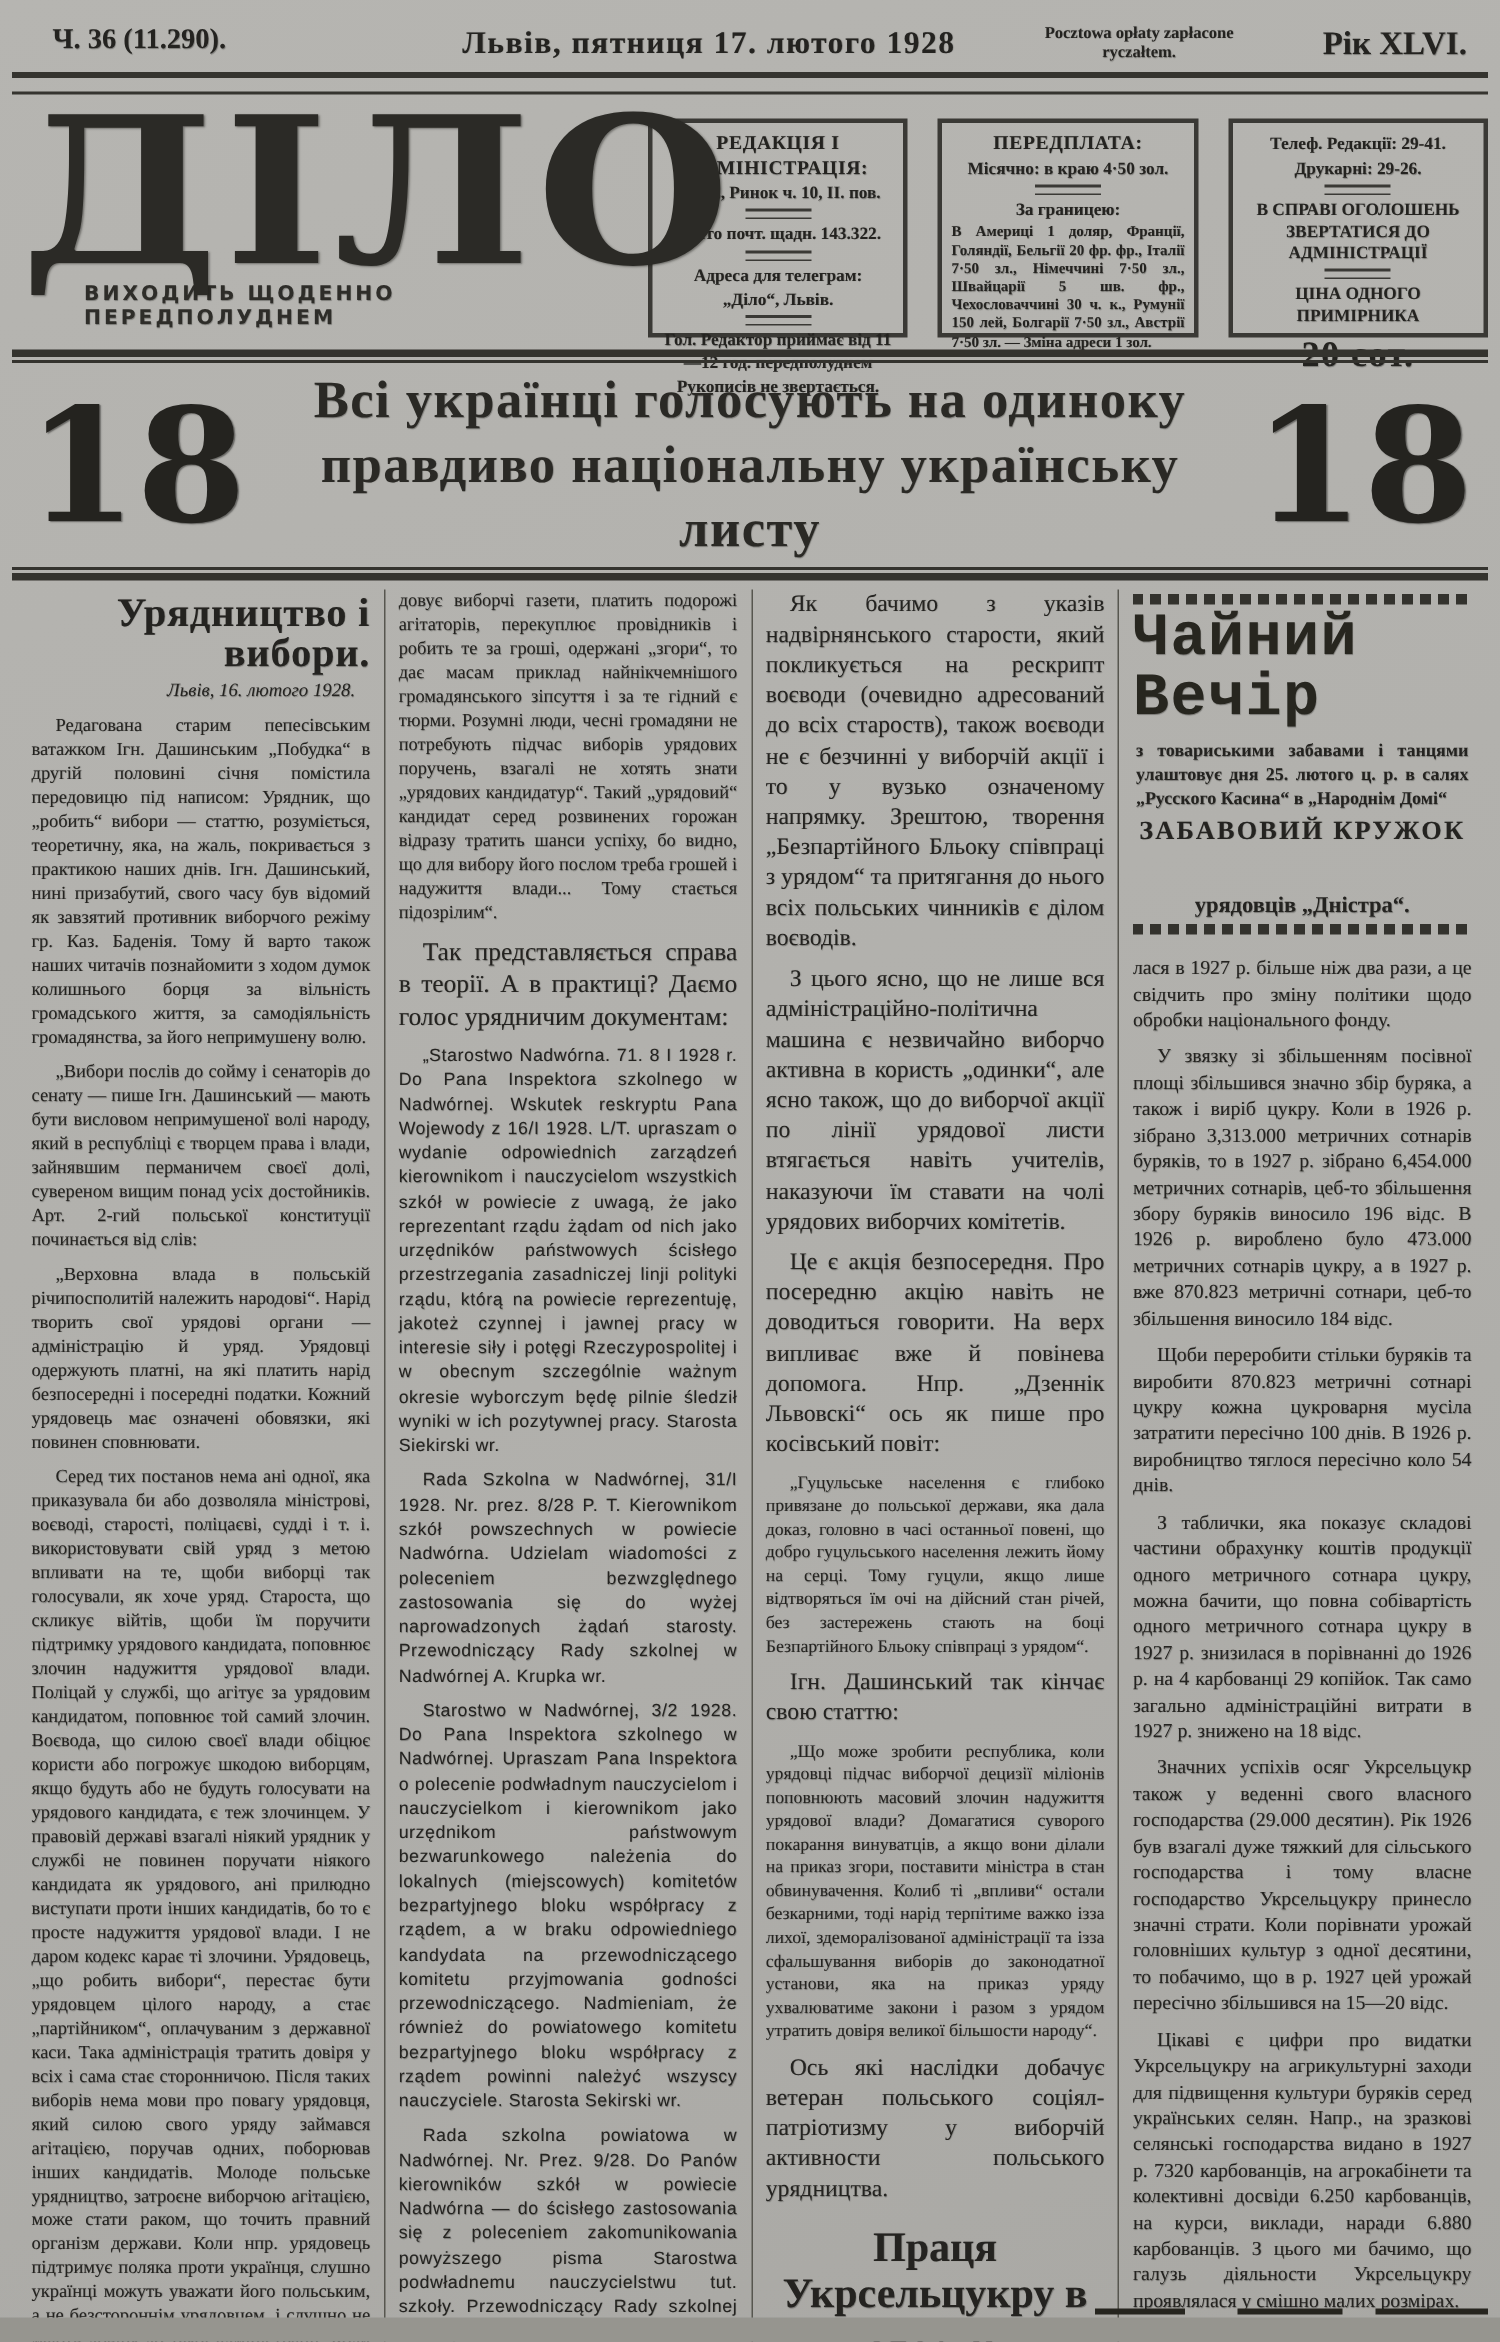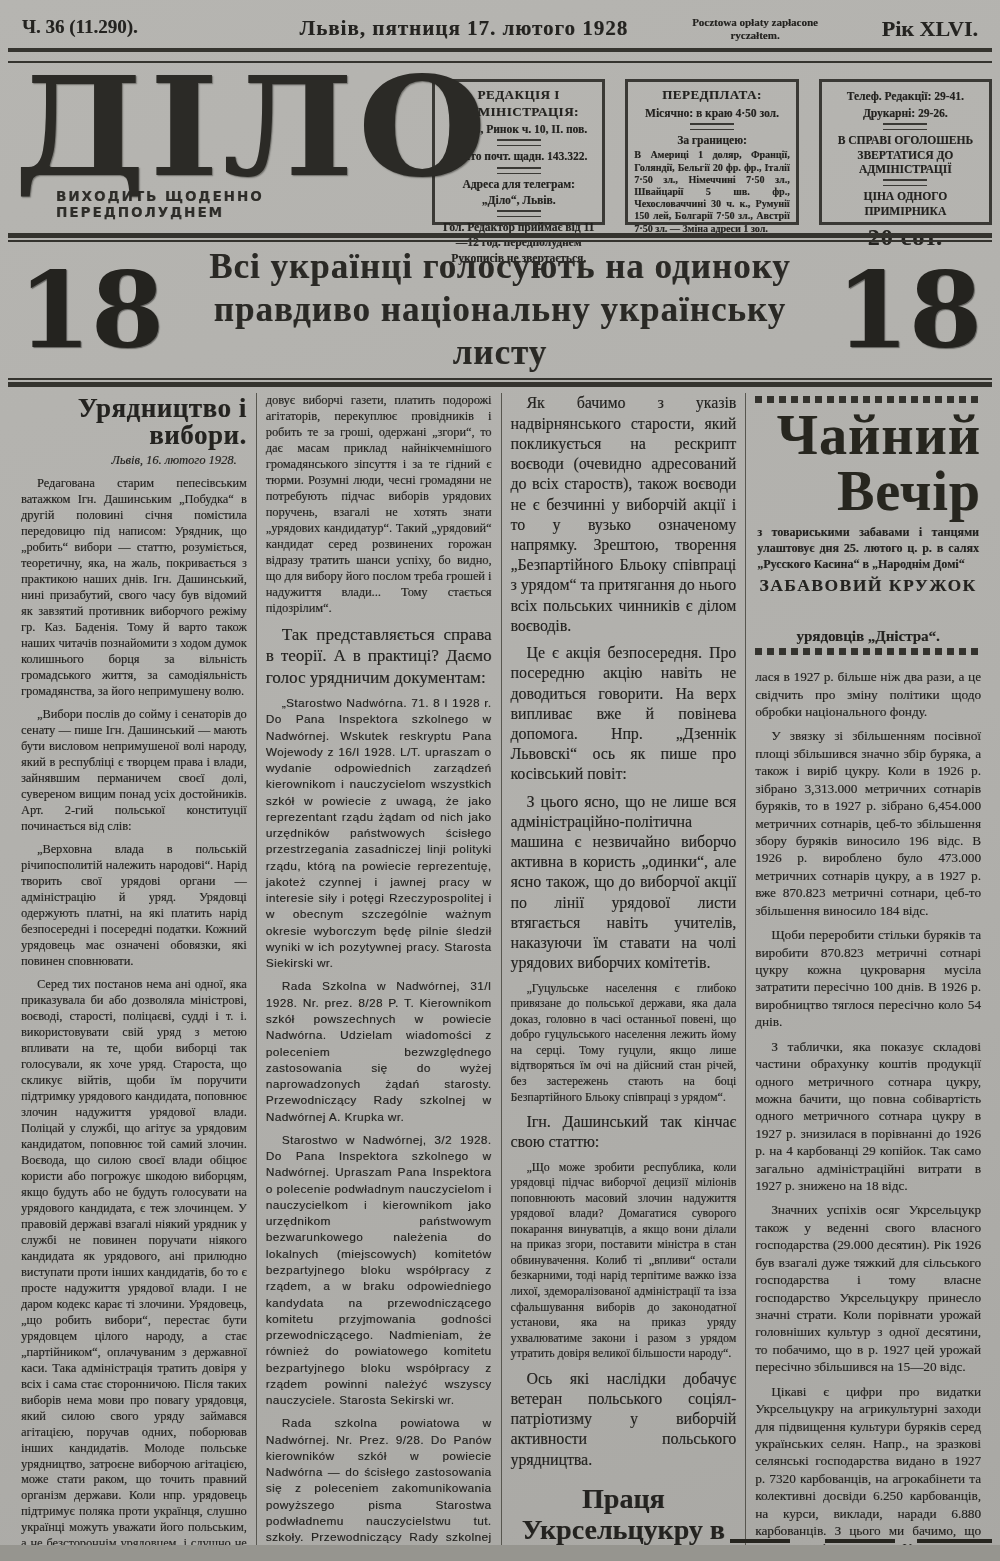--- a/index.html
+++ b/index.html
@@ -7,21 +7,21 @@
     position:relative;
     width:1000px;height:1561px;
     margin:0 auto;
     background:linear-gradient(160deg,#b6b5b1 0%,#b1b0ac 55%,#a9a8a4 100%);
     font-family:"Liberation Serif", serif;
     color:#242320;
     overflow:hidden;
   }
   .ink{text-shadow:0.4px 0.4px 0.6px rgba(20,20,18,0.35);}
   
-  .topline{display:flex;align-items:flex-start;justify-content:space-between;padding:16px 22px 0 22px;}
+  .topline{display:flex;align-items:flex-start;justify-content:space-between;padding:16px 22px 0 35px;}
   .issue-no{font-weight:bold;font-size:19px;}
   .top-date{font-weight:bold;font-size:21px;letter-spacing:1px;margin-left:120px;}
   .postal{font-weight:bold;font-size:11px;width:170px;line-height:1.2;text-align:center;}
   .year-label{font-weight:bold;font-size:22px;}
   .rule-double{height:9px;margin:6px 8px 0 8px;border-top:4px solid #35342f;border-bottom:2px solid #35342f;}
   
   .masthead{display:flex;padding:2px 8px 0 14px;}
   .mast-left{width:418px;}
   .paper-title{
     font-family:"DejaVu Serif", serif;font-weight:bold;
@@ -55,21 +55,21 @@
   .c2 p{font-size:12.3px;}
   .lead{font-size:17px !important;line-height:1.25 !important;}
   .polish{font-family:"Liberation Sans", sans-serif;font-size:11.8px !important;letter-spacing:0.4px;line-height:1.38 !important;}
   .c3 .big{font-size:15.8px;line-height:1.28;}
   .c3 .small{font-size:11.8px;line-height:1.32;}
   .head2{font-size:28px;font-weight:bold;text-align:center;line-height:1.1;margin:14px 0 10px 0;}
   .c4 p{font-size:13.2px;line-height:1.32;}
   
   .adbox{margin:0 0 8px 0;padding:1px 0 3px 0;}
   .dots{height:7px;background:repeating-linear-gradient(90deg,#33322d 0 7px,transparent 7px 12px);margin:2px 0;}
-  .ad-title{font-family:Liberation Serif, serif;font-weight:bold;font-size:56px;text-align:right;line-height:1;margin:4px 0 6px 0;letter-spacing:1px;color:#27261f;}
+  .ad-title{font-family:Liberation Mono, monospace;font-weight:bold;font-size:40px;text-align:left;line-height:1;margin:4px 0 6px 0;letter-spacing:1px;color:#27261f;}
   .ad-line{font-weight:bold;font-size:12px;text-align:justify;line-height:1.3;margin:0 2px;}
   .ad-center1{font-weight:bold;font-size:17.5px;text-align:center;letter-spacing:1.5px;margin-top:3px;}
   .ad-center2{font-weight:bold;font-size:15px;text-align:center;margin-bottom:3px;margin-top:32px;}
   
   .bottom-band{position:absolute;left:0;bottom:0;width:100%;height:16px;background:#96958f;}
   .dash{position:absolute;height:4px;background:#26251f;bottom:18px;}
   .dash1{width:60px;right:210px;}
   .dash2{width:70px;right:105px;}
   .dash3{width:75px;right:8px;}
 </style>
@@ -154,22 +154,22 @@
       <p class="lead">Так представляється справа в теорії. А в практиці? Даємо голос урядничим документам:</p>
       <p class="polish">„Starostwo Nadwórna. 71. 8 I 1928 r. Do Pana Inspektora szkolnego w Nadwórnej. Wskutek reskryptu Pana Wojewody z 16/I 1928. L/T. upraszam o wydanie odpowiednich zarządzeń kierownikom i nauczycielom wszystkich szkół w powiecie z uwagą, że jako reprezentant rządu żądam od nich jako urzędników państwowych ścisłego przestrzegania zasadniczej linji polityki rządu, którą na powiecie reprezentuję, jakoteż czynnej i jawnej pracy w interesie siły i potęgi Rzeczypospolitej i w obecnym szczególnie ważnym okresie wyborczym będę pilnie śledził wyniki w ich pozytywnej pracy. Starosta Siekirski wr.</p>
       <p class="polish">Rada Szkolna w Nadwórnej, 31/I 1928. Nr. prez. 8/28 P. T. Kierownikom szkół powszechnych w powiecie Nadwórna. Udzielam wiadomości z poleceniem bezwzględnego zastosowania się do wyżej naprowadzonych żądań starosty. Przewodniczący Rady szkolnej w Nadwórnej A. Krupka wr.</p>
       <p class="polish">Starostwo w Nadwórnej, 3/2 1928. Do Pana Inspektora szkolnego w Nadwórnej. Upraszam Pana Inspektora o polecenie podwładnym nauczycielom i nauczycielkom i kierownikom jako urzędnikom państwowym bezwarunkowego należenia do lokalnych (miejscowych) komitetów bezpartyjnego bloku współpracy z rządem, a w braku odpowiedniego kandydata na przewodniczącego komitetu przyjmowania godności przewodniczącego. Nadmieniam, że również do powiatowego komitetu bezpartyjnego bloku współpracy z rządem powinni należyć wszyscy nauczyciele. Starosta Sekirski wr.</p>
       <p class="polish">Rada szkolna powiatowa w Nadwórnej. Nr. Prez. 9/28. Do Panów kierowników szkół w powiecie Nadwórna — do ścisłego zastosowania się z poleceniem zakomunikowania powyższego pisma Starostwa podwładnemu nauczycielstwu tut. szkoły. Przewodniczący Rady szkolnej A. Krupka wr.“</p>
 
     </div>
 
     <div class="col c3 ink">
       <p class="big">Як бачимо з указів надвірнянського старости, який покликується на рескрипт воєводи (очевидно адресований до всіх староств), також воєводи не є безчинні у виборчій акції і то у вузько означеному напрямку. Зрештою, творення „Безпартійного Бльоку співпраці з урядом“ та притягання до нього всіх польських чинників є ділом воєводів.</p>
+      <p class="big">З цього ясно, що не лише вся адміністраційно-політична машина є незвичайно виборчо активна в користь „одинки“, але ясно також, що до виборчої акції по лінії урядової листи втягається навіть учителів, наказуючи їм ставати на чолі урядових виборчих комітетів.</p>
       <p class="big">Це є акція безпосередня. Про посередню акцію навіть не доводиться говорити. На верх випливає вже й повінева допомога. Нпр. „Дзеннік Львовскі“ ось як пише про косівський повіт:</p>
-      <p class="big">З цього ясно, що не лише вся адміністраційно-політична машина є незвичайно виборчо активна в користь „одинки“, але ясно також, що до виборчої акції по лінії урядової листи втягається навіть учителів, наказуючи їм ставати на чолі урядових виборчих комітетів.</p>
       <p class="small">„Гуцульське населення є глибоко привязане до польської держави, яка дала доказ, головно в часі останньої повені, що добро гуцульського населення лежить йому на серці. Тому гуцули, якщо лише відтворяться їм очі на дійсний стан річей, без застережень стають на боці Безпартійного Бльоку співпраці з урядом“.</p>
       <p class="big">Ігн. Дашинський так кінчає свою статтю:</p>
       <p class="small">„Що може зробити республика, коли урядовці підчас виборчої децизії міліонів поповнюють масовий злочин надужиття урядової влади? Домагатися суворого покарання винуватців, а якщо вони ділали на приказ згори, поставити міністра в стан обвинувачення. Колиб ті „впливи“ остали безкарними, тоді нарід терпітиме важко ізза лихої, здеморалізованої адміністрації та ізза сфальшування виборів до законодатної установи, яка на приказ уряду ухвалюватиме закони і разом з урядом утратить довіря великої більшости народу“.</p>
       <p class="big">Ось які наслідки добачує ветеран польського соціял-патріотизму у виборчій активности польського урядництва.</p>
       <div class="head2">Праця Укрсельцукру в 1927. р.</div>
 
     </div>
 
     <div class="col c4 ink">
       <div class="adbox">

